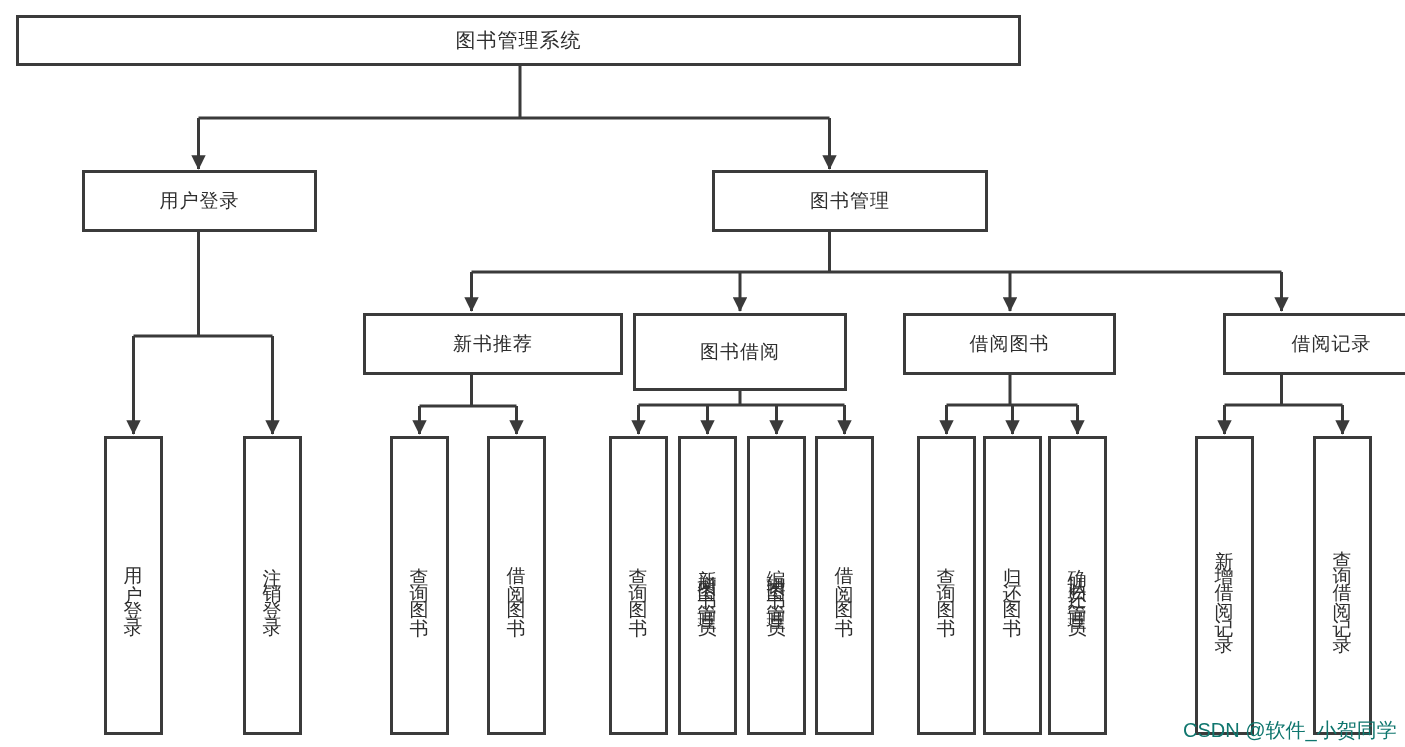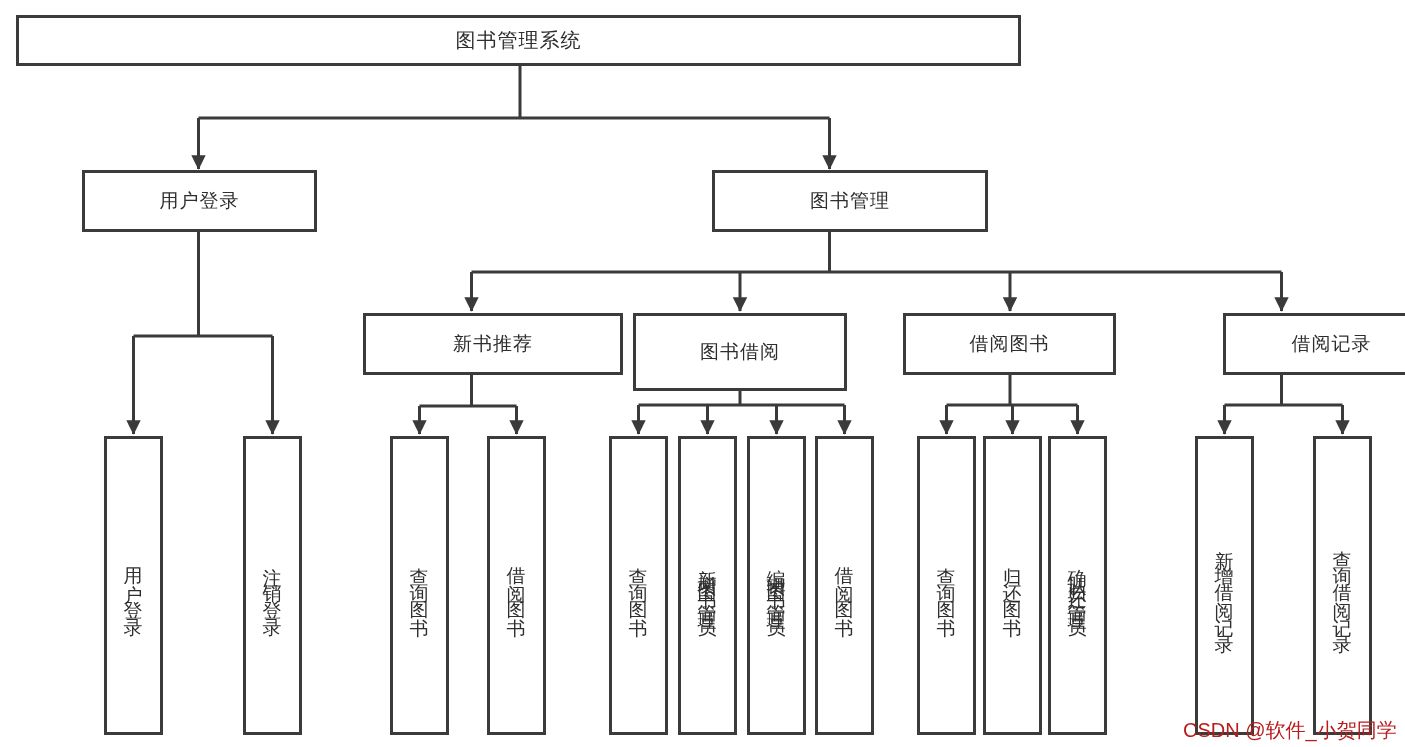--- a/index.html
+++ b/index.html
@@ -66,21 +66,21 @@
     white-space: nowrap;
   }
   .leaf .v.long {
     letter-spacing: 7px;
   }
   .watermark {
     position: absolute;
     left: 1183px;
     top: 717px;
     font-size: 20px;
-    color: #b91c1c;
+    color: #0f766e;
     white-space: nowrap;
     z-index: 5;
   }
 </style>
 </head>
 <body>
 
 <div class="canvas">
 
   <svg class="wires" width="1405" height="747" viewBox="0 0 1405 747">

